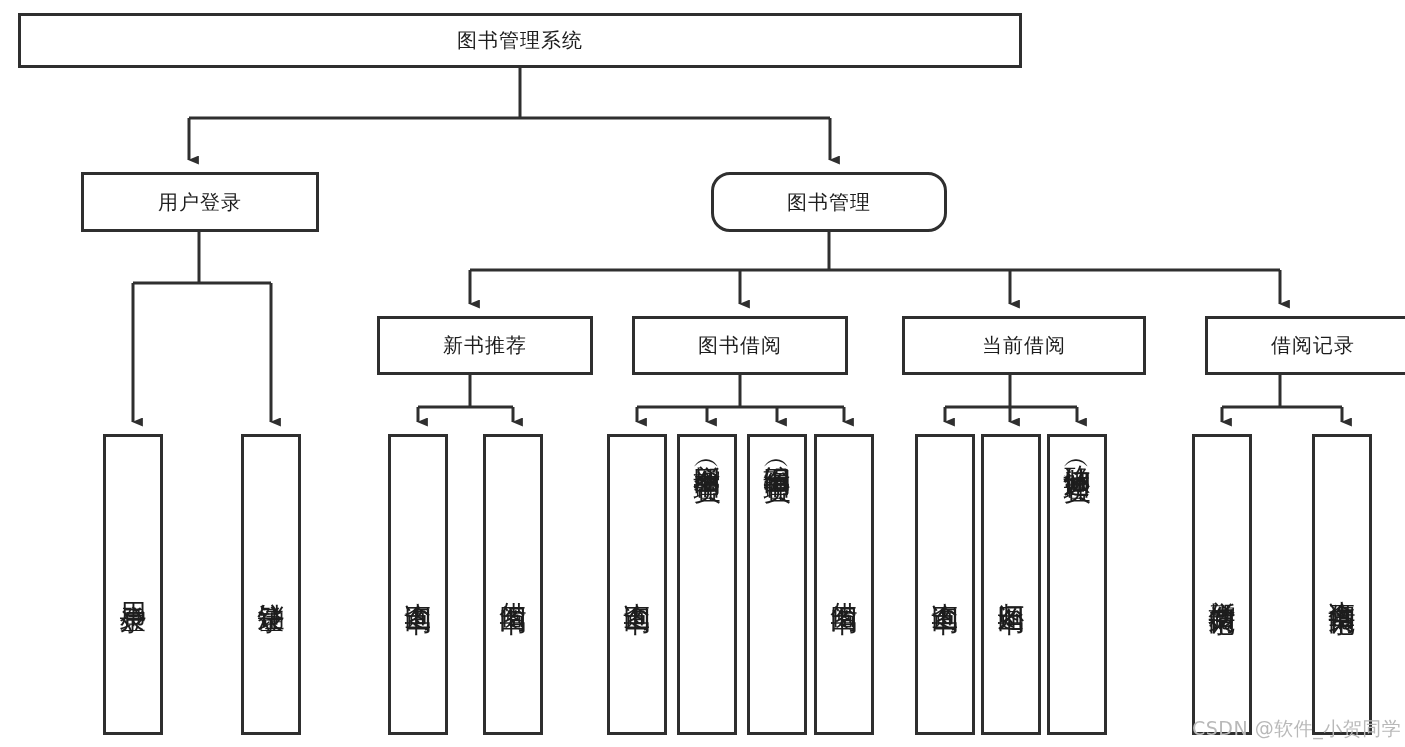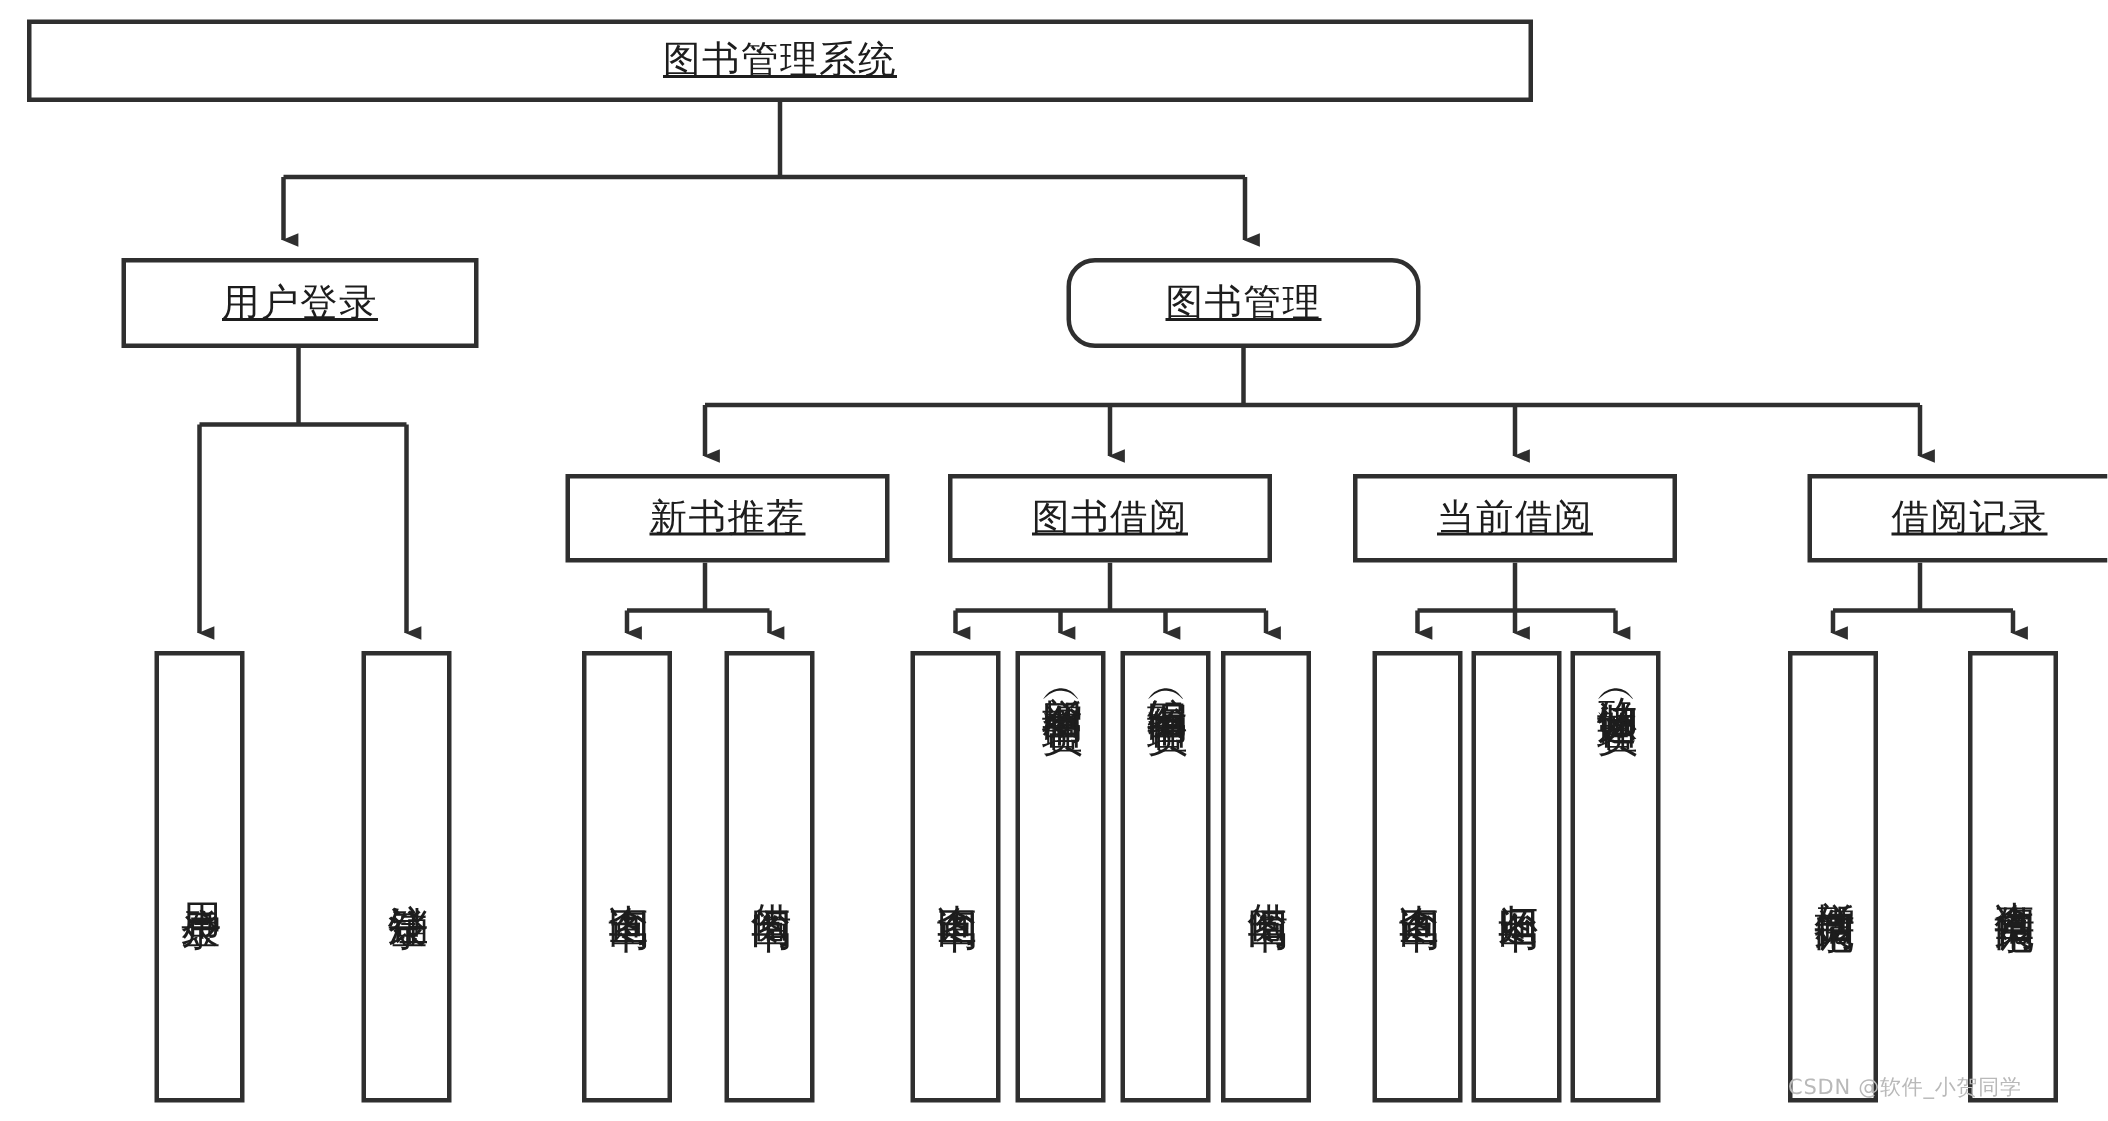--- a/index.html
+++ b/index.html
@@ -37,44 +37,43 @@
     color: #1d1d1d;
   }
   .node .label {
     display: block;
     text-align: center;
     line-height: 1.05;
     white-space: nowrap;
   }
   
   .node.horiz .label {
-    font-size: 25px;
+    font-size: 20px;
     letter-spacing: 1px;
-    text-decoration: underline;
   }
   
   .node.vert {
     align-items: flex-start;
     padding-top: 6px;
   }
   .node.vert .label {
     writing-mode: vertical-rl;
     text-orientation: upright;
     font-size: 27px;
     line-height: 1.12;
     letter-spacing: 2px;
     margin: 0 auto;
   }
   .node.vert.pad-mid {
     align-items: center;
     padding-top: 0;
   }
   .watermark {
     position: absolute;
-    font-size: 14px;
+    font-size: 19px;
     color: #b9b9b9;
     white-space: nowrap;
     letter-spacing: 0.5px;
   }
 </style>
 </head>
 <body>
 
 <div id="canvas">
 
@@ -141,21 +140,21 @@
   </div>
 
   <div class="node horiz" style="left:377px; top:316px; width:216px; height:59px;">
     <span class="label">新书推荐</span>
   </div>
 
   <div class="node horiz" style="left:632px; top:316px; width:216px; height:59px;">
     <span class="label">图书借阅</span>
   </div>
 
-  <div class="node horiz" style="left:902px; top:316px; width:216px; height:59px;">
+  <div class="node horiz" style="left:902px; top:316px; width:244px; height:59px;">
     <span class="label">当前借阅</span>
   </div>
 
   <div class="node horiz" style="left:1172px; top:316px; width:216px; height:59px;margin-left:33px;">
     <span class="label">借阅记录</span>
   </div>
 
   <div class="node vert pad-mid" style="left:103px; top:434px; width:60px; height:301px;">
     <span class="label">用户登录</span>
   </div>

